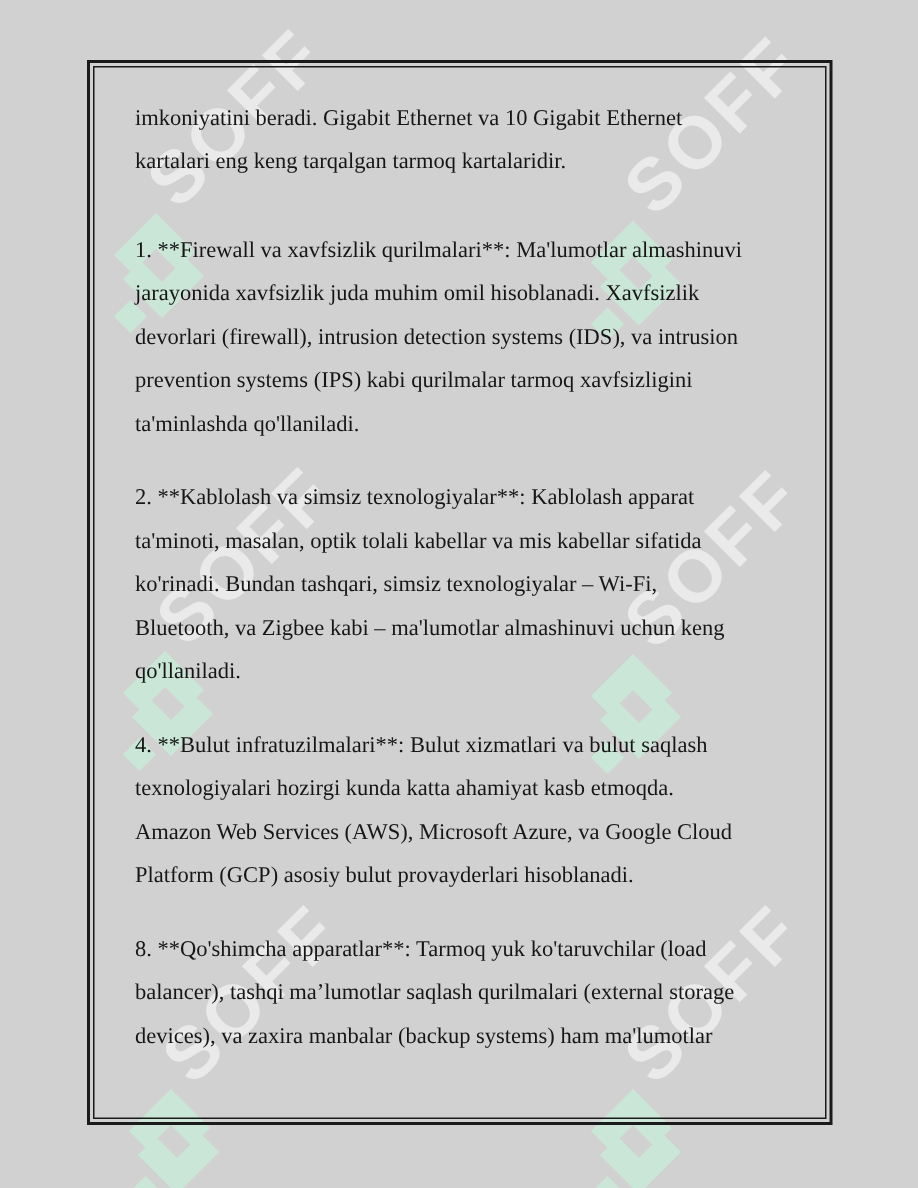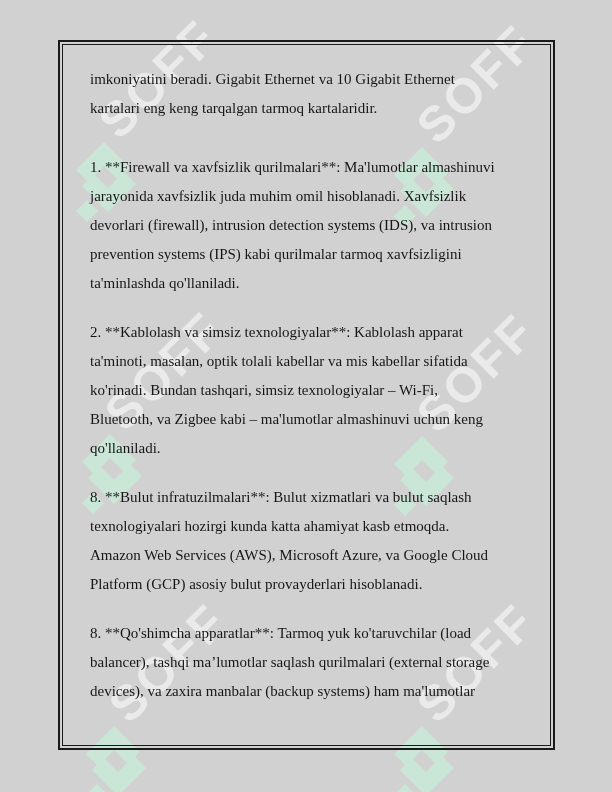--- a/index.html
+++ b/index.html
@@ -138,21 +138,21 @@
     <p>1. **Firewall va xavfsizlik qurilmalari**: Ma'lumotlar almashinuvi
 jarayonida xavfsizlik juda muhim omil hisoblanadi. Xavfsizlik
 devorlari (firewall), intrusion detection systems (IDS), va intrusion
 prevention systems (IPS) kabi qurilmalar tarmoq xavfsizligini
 ta'minlashda qo'llaniladi.</p>
     <p>2. **Kablolash va simsiz texnologiyalar**: Kablolash apparat
 ta'minoti, masalan, optik tolali kabellar va mis kabellar sifatida
 ko'rinadi. Bundan tashqari, simsiz texnologiyalar – Wi-Fi,
 Bluetooth, va Zigbee kabi – ma'lumotlar almashinuvi uchun keng
 qo'llaniladi.</p>
-    <p>8. **Bulut infratuzilmalari**: Bulut xizmatlari va bulut saqlash
+    <p>4. **Bulut infratuzilmalari**: Bulut xizmatlari va bulut saqlash
 texnologiyalari hozirgi kunda katta ahamiyat kasb etmoqda.
 Amazon Web Services (AWS), Microsoft Azure, va Google Cloud
 Platform (GCP) asosiy bulut provayderlari hisoblanadi.</p>
     <p>8. **Qo'shimcha apparatlar**: Tarmoq yuk ko'taruvchilar (load
 balancer), tashqi ma’lumotlar saqlash qurilmalari (external storage
 devices), va zaxira manbalar (backup systems) ham ma'lumotlar</p>
   </div>
 
 </div>
 

